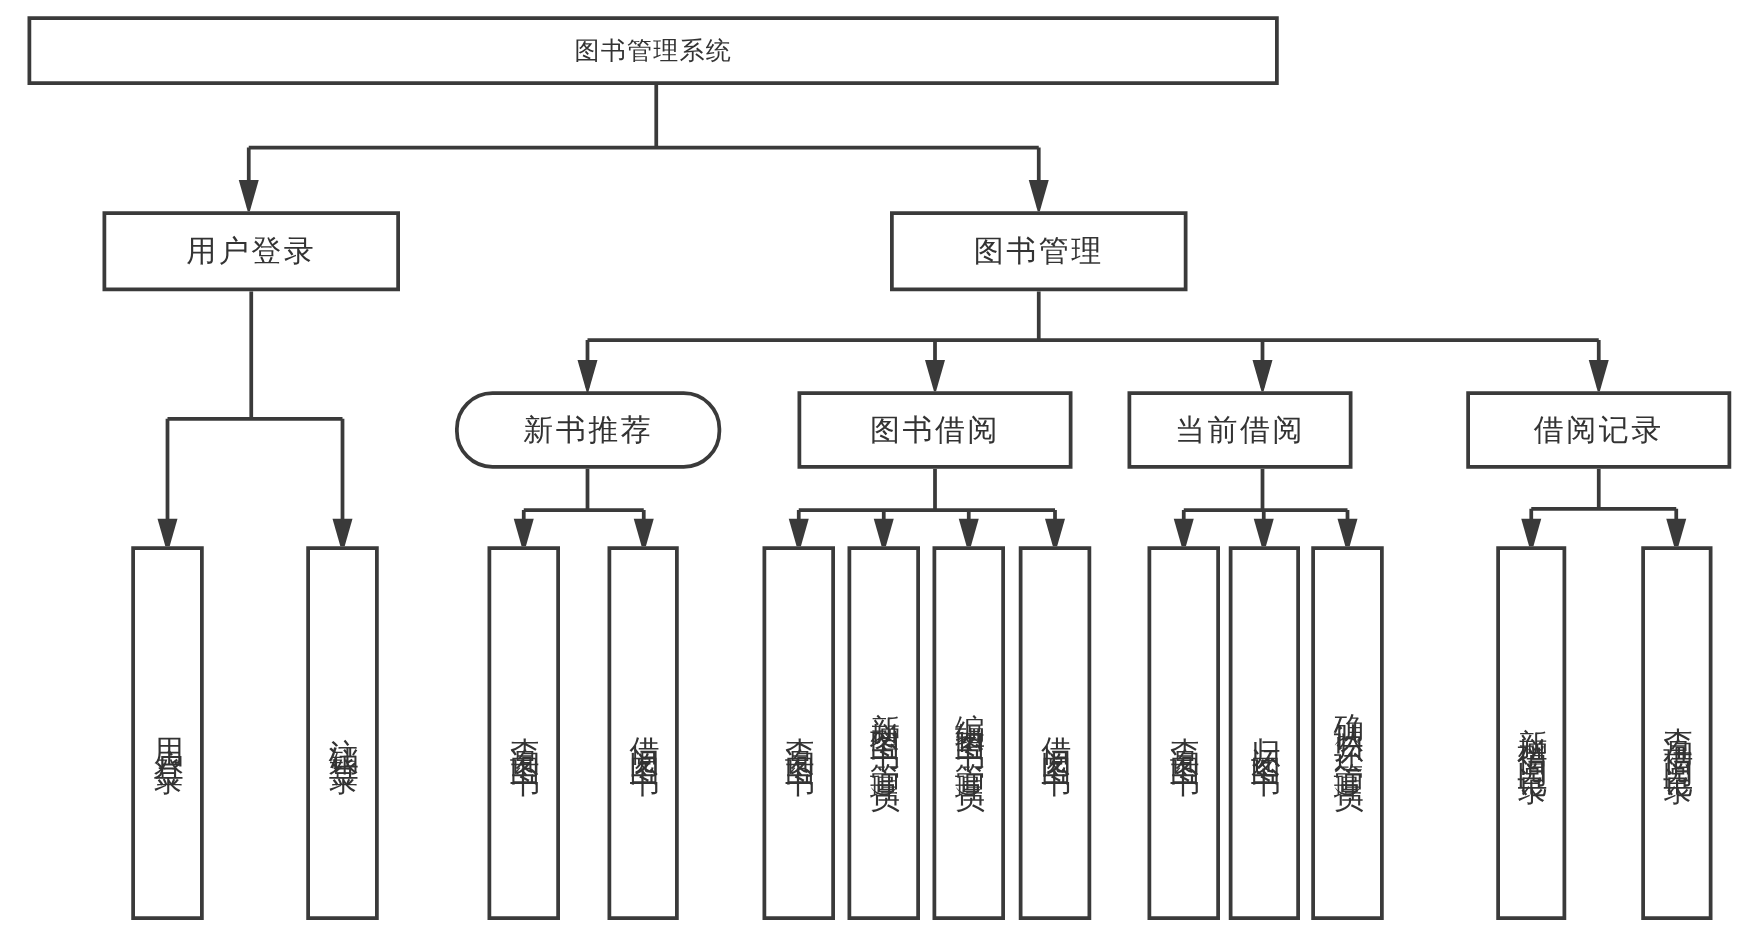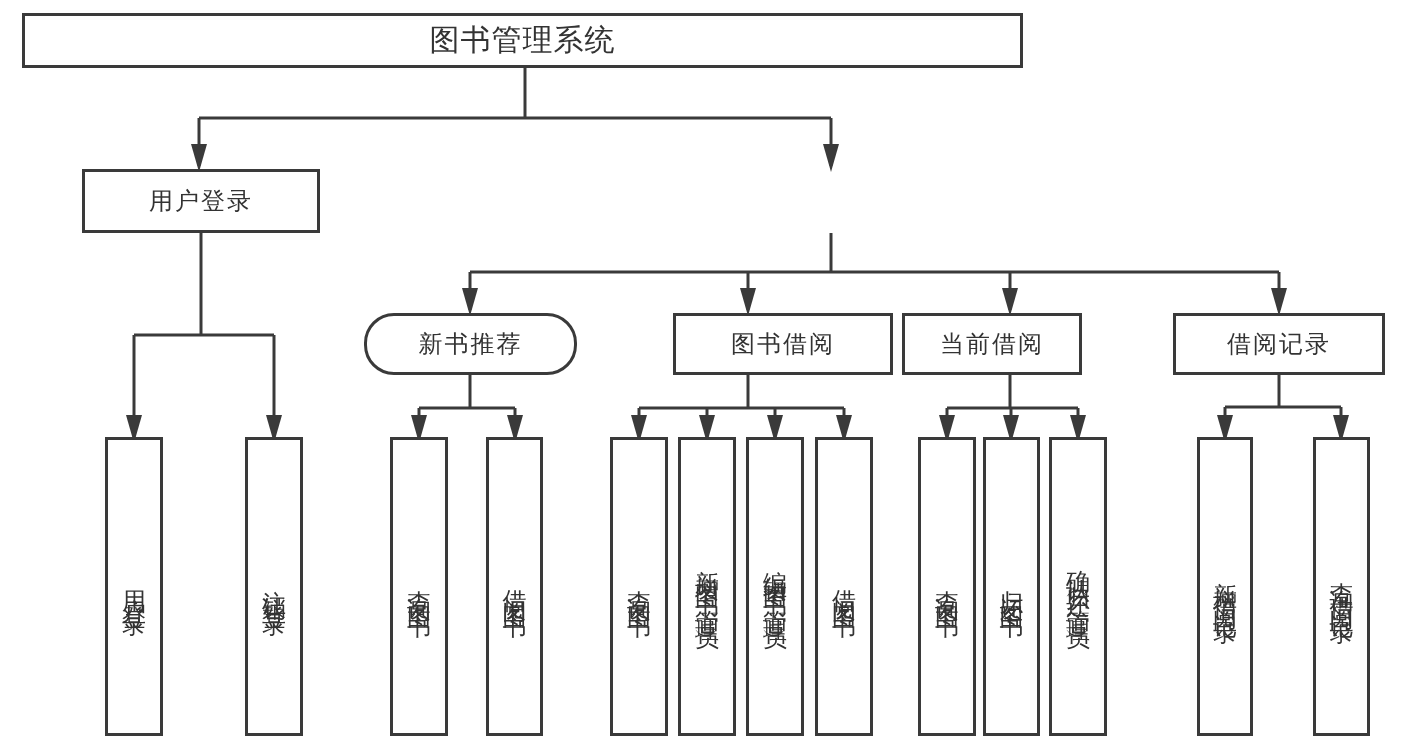--- a/index.html
+++ b/index.html
@@ -21,21 +21,21 @@
   svg.connectors polygon{fill:var(--line);stroke:none;}
   .box{
     position:absolute;
     box-sizing:border-box;
     border:3px solid var(--line);
     background:var(--background);
     display:flex;align-items:center;justify-content:center;
     color:var(--text);
   }
   .box.header span{font-size:24px;letter-spacing:2px;white-space:nowrap;}
-  .box.root span{font-size:30px;letter-spacing:1px;}
+  .box.root span{font-size:20px;letter-spacing:1px;}
   .box.leaf span{
     writing-mode:vertical-rl;
     text-orientation:mixed;
     font-size:24px;
     letter-spacing:8px;
     line-height:1;
   }
   .watermark{
     position:absolute;
     right:12px;bottom:9px;
@@ -127,25 +127,28 @@
     </g>
   </svg>
 
   <div class="box header root" style="left:22px;top:13px;width:1001px;height:55px;">
     <span>图书管理系统</span>
   </div>
 
   <div class="box header" style="left:82px;top:169px;width:238px;height:64px;">
     <span>用户登录</span>
   </div>
+  <div class="box header" style="left:712px;top:169px;width:238px;height:64px;">
+    <span>图书管理</span>
+  </div>
 
   <div class="box header" style="left:364px;top:313px;width:213px;height:62px;border-radius:30px;">
     <span>新书推荐</span>
   </div>
-  <div class="box header" style="left:638px;top:313px;width:220px;height:62px;margin-left:35px;">
+  <div class="box header" style="left:638px;top:313px;width:220px;height:62px;">
     <span>图书借阅</span>
   </div>
   <div class="box header" style="left:902px;top:313px;width:180px;height:62px;">
     <span>当前借阅</span>
   </div>
   <div class="box header" style="left:1173px;top:313px;width:212px;height:62px;">
     <span>借阅记录</span>
   </div>
 
   <div class="box leaf" style="left:105px;top:437px;width:58px;height:299px;">

